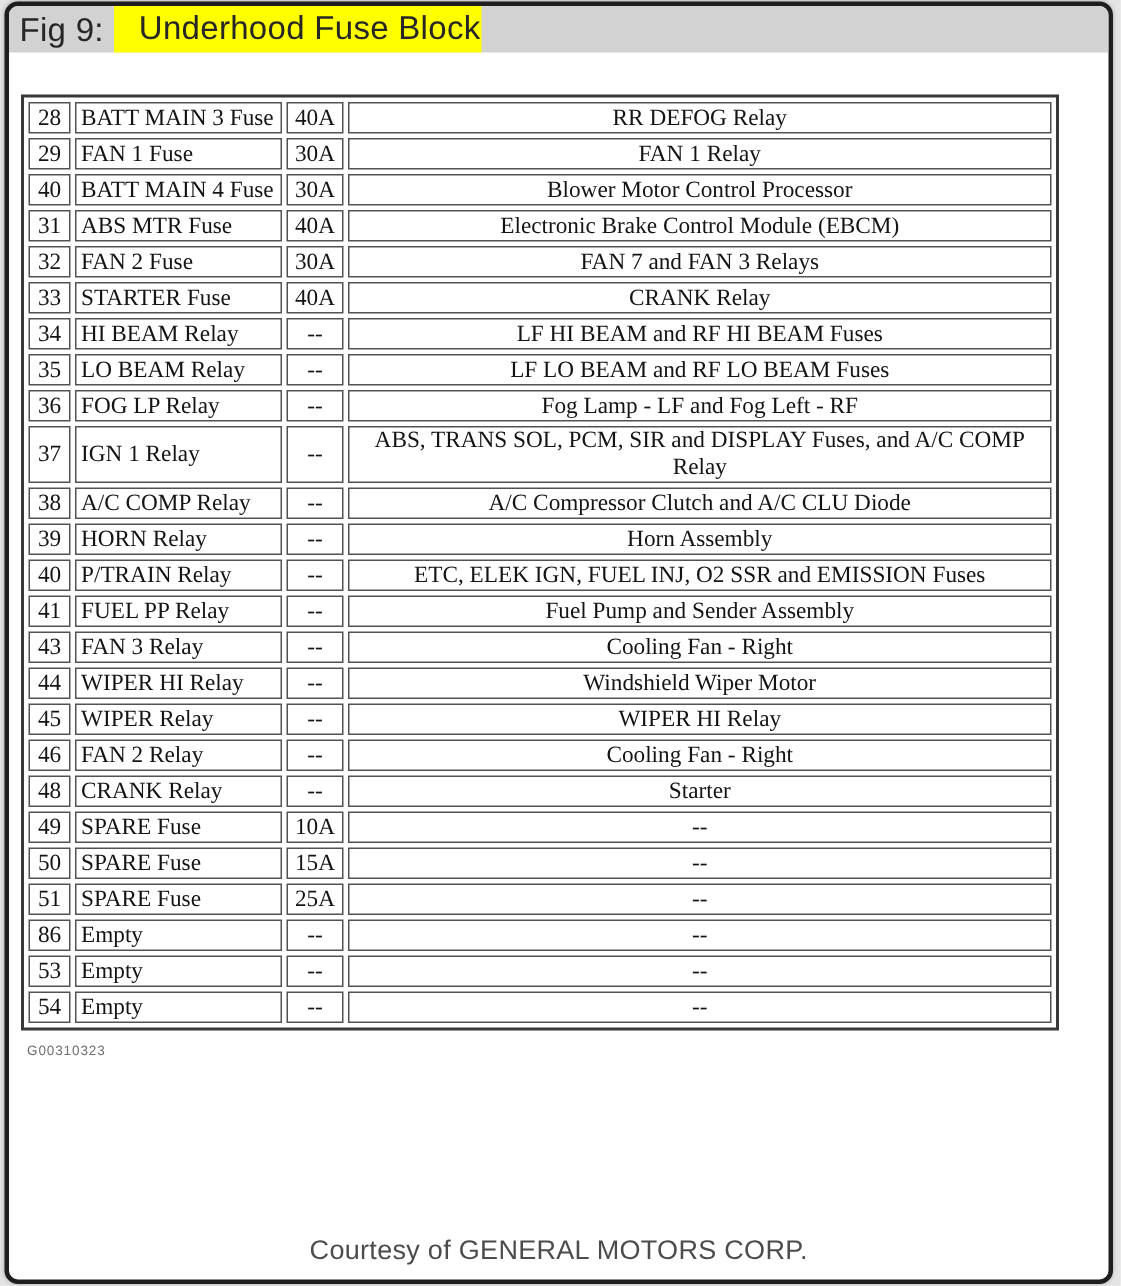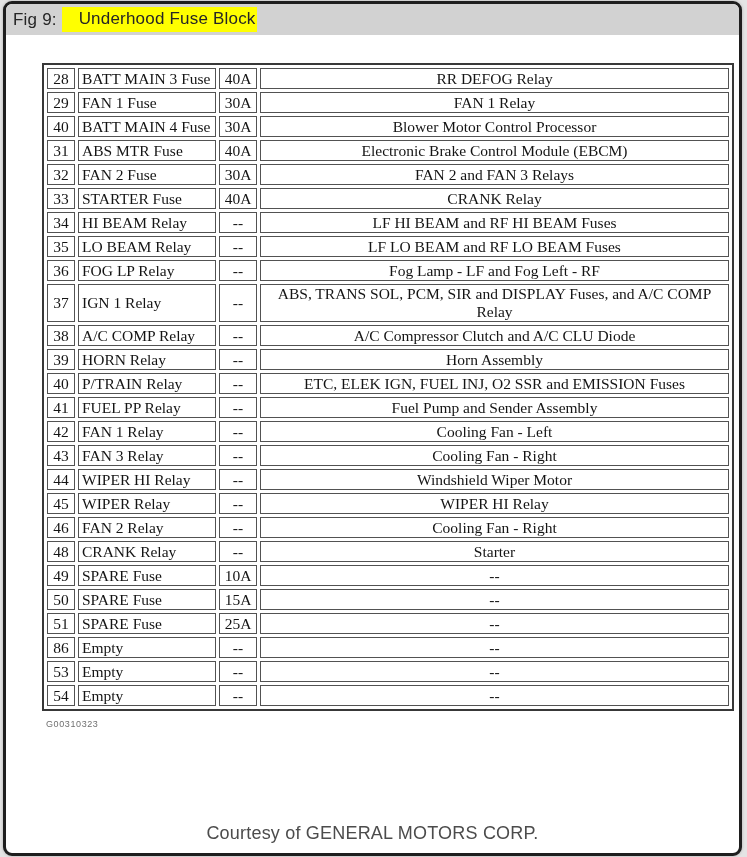--- a/index.html
+++ b/index.html
@@ -22,32 +22,31 @@
     border-radius: 9px;
     overflow: hidden;
     box-shadow: 0 0 3px rgba(0,0,0,0.25);
   }
   .titlebar {
     height: 31px;
     background: #d2d2d2;
     display: flex;
     align-items: center;
     padding-left: 7px;
-    font-size: 17px;
+    font-size: 22px;
     color: #262626;
     letter-spacing: 0.2px;
     white-space: pre;
   }
   .titlebar .hl {
     background: #ffff00;
     padding: 2px 1px 3px 17px;
   }
   .content {
     padding: 28px 0 0 8px;
-    margin-left: 28px;
   }
   table.fuse {
     table-layout: fixed;
     width: 692px;
     border-collapse: separate;
     border-spacing: 3px;
     border: 2px solid #383838;
     background: #ffffff;
   }
   table.fuse td {
@@ -120,21 +119,21 @@
           <tr>
             <td class="col-pos">31</td>
             <td class="col-name">ABS MTR Fuse</td>
             <td class="col-amps">40A</td>
             <td class="col-desc">Electronic Brake Control Module (EBCM)</td>
           </tr>
           <tr>
             <td class="col-pos">32</td>
             <td class="col-name">FAN 2 Fuse</td>
             <td class="col-amps">30A</td>
-            <td class="col-desc">FAN 2 and FAN 3 Relays</td>
+            <td class="col-desc">FAN 7 and FAN 3 Relays</td>
           </tr>
           <tr>
             <td class="col-pos">33</td>
             <td class="col-name">STARTER Fuse</td>
             <td class="col-amps">40A</td>
             <td class="col-desc">CRANK Relay</td>
           </tr>
           <tr>
             <td class="col-pos">34</td>
             <td class="col-name">HI BEAM Relay</td>
@@ -177,26 +176,20 @@
             <td class="col-amps">--</td>
             <td class="col-desc">ETC, ELEK IGN, FUEL INJ, O2 SSR and EMISSION Fuses</td>
           </tr>
           <tr>
             <td class="col-pos">41</td>
             <td class="col-name">FUEL PP Relay</td>
             <td class="col-amps">--</td>
             <td class="col-desc">Fuel Pump and Sender Assembly</td>
           </tr>
           <tr>
-            <td class="col-pos">42</td>
-            <td class="col-name">FAN 1 Relay</td>
-            <td class="col-amps">--</td>
-            <td class="col-desc">Cooling Fan - Left</td>
-          </tr>
-          <tr>
             <td class="col-pos">43</td>
             <td class="col-name">FAN 3 Relay</td>
             <td class="col-amps">--</td>
             <td class="col-desc">Cooling Fan - Right</td>
           </tr>
           <tr>
             <td class="col-pos">44</td>
             <td class="col-name">WIPER HI Relay</td>
             <td class="col-amps">--</td>
             <td class="col-desc">Windshield Wiper Motor</td>

